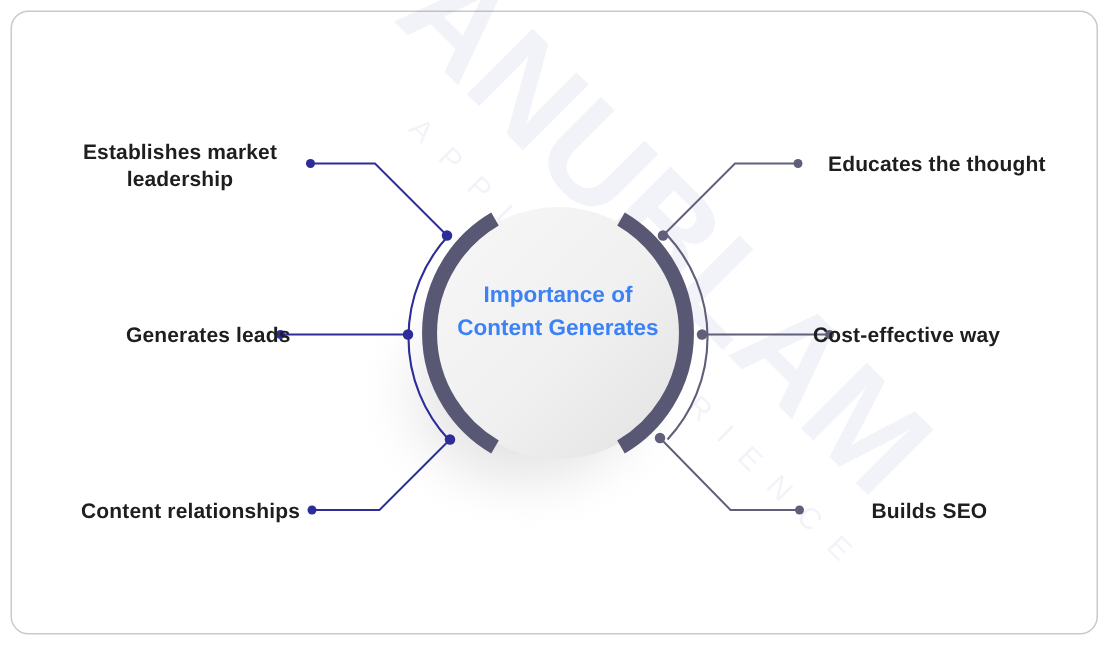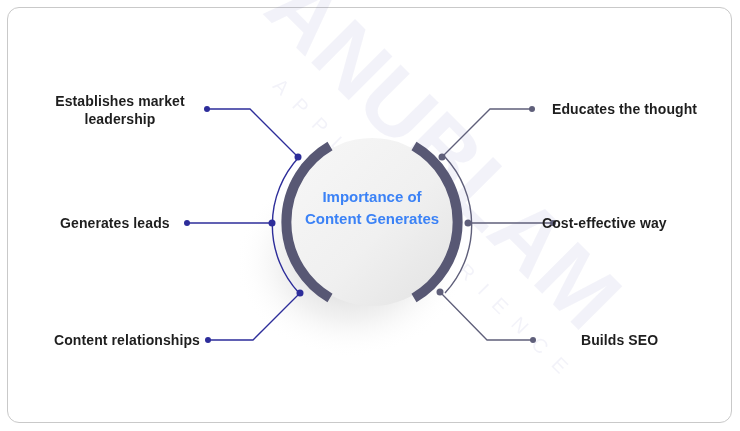--- a/index.html
+++ b/index.html
@@ -93,21 +93,21 @@
 
 <div class="center-title">
   <div>Importance of</div>
   <div>Content Generates</div>
 </div>
 
 <div class="label center-text" style="left:50px; top:92px; width:140px;">
   <div>Establishes market</div>
   <div>leadership</div>
 </div>
-<div class="label" style="left:60px; top:214px;">
+<div class="label" style="left:84px; top:214px;">
   <span>Generates leads</span>
 </div>
 <div class="label" style="left:54px; top:331px;">
   <span></span><span>Content relationships</span>
 </div>
 
 <div class="label" style="left:552px; top:100px;">
   <span>Educates the thought</span>
 </div>
 <div class="label" style="left:542px; top:214px;">

